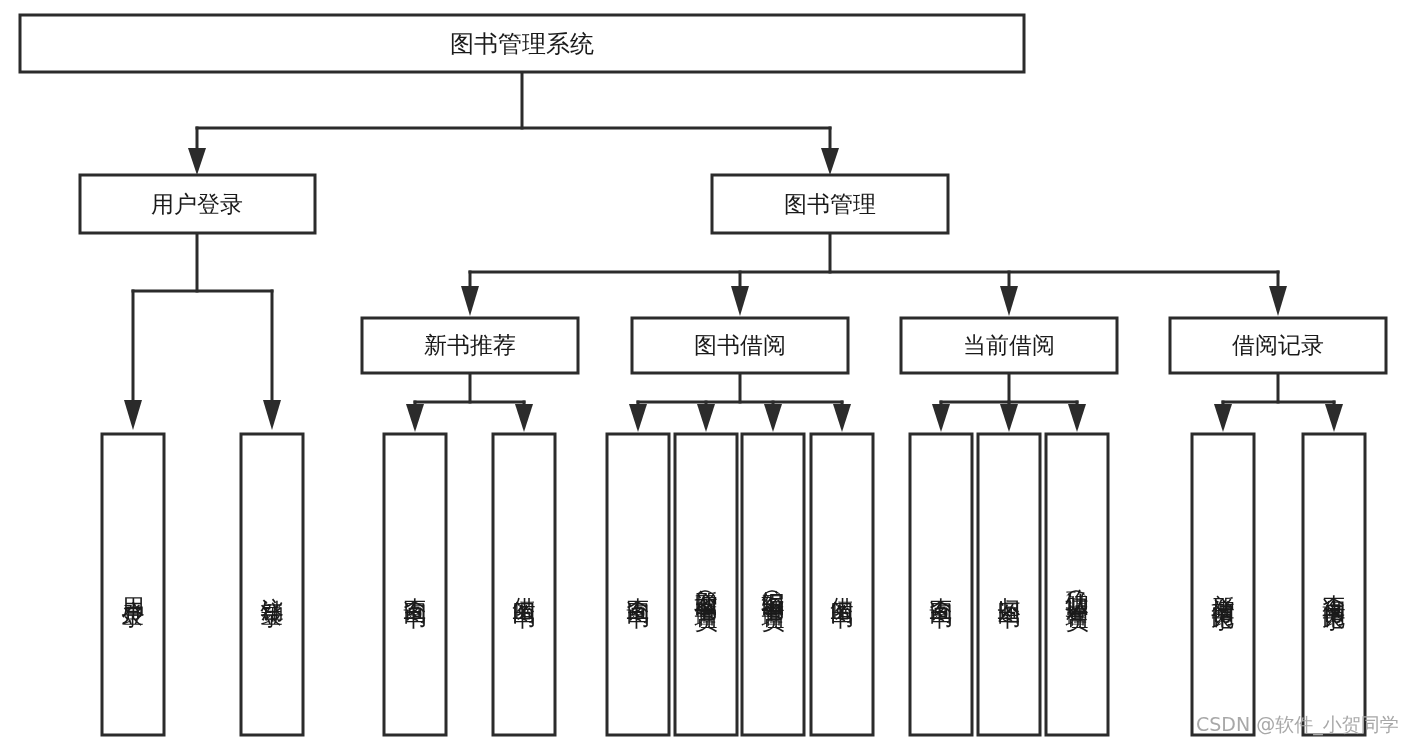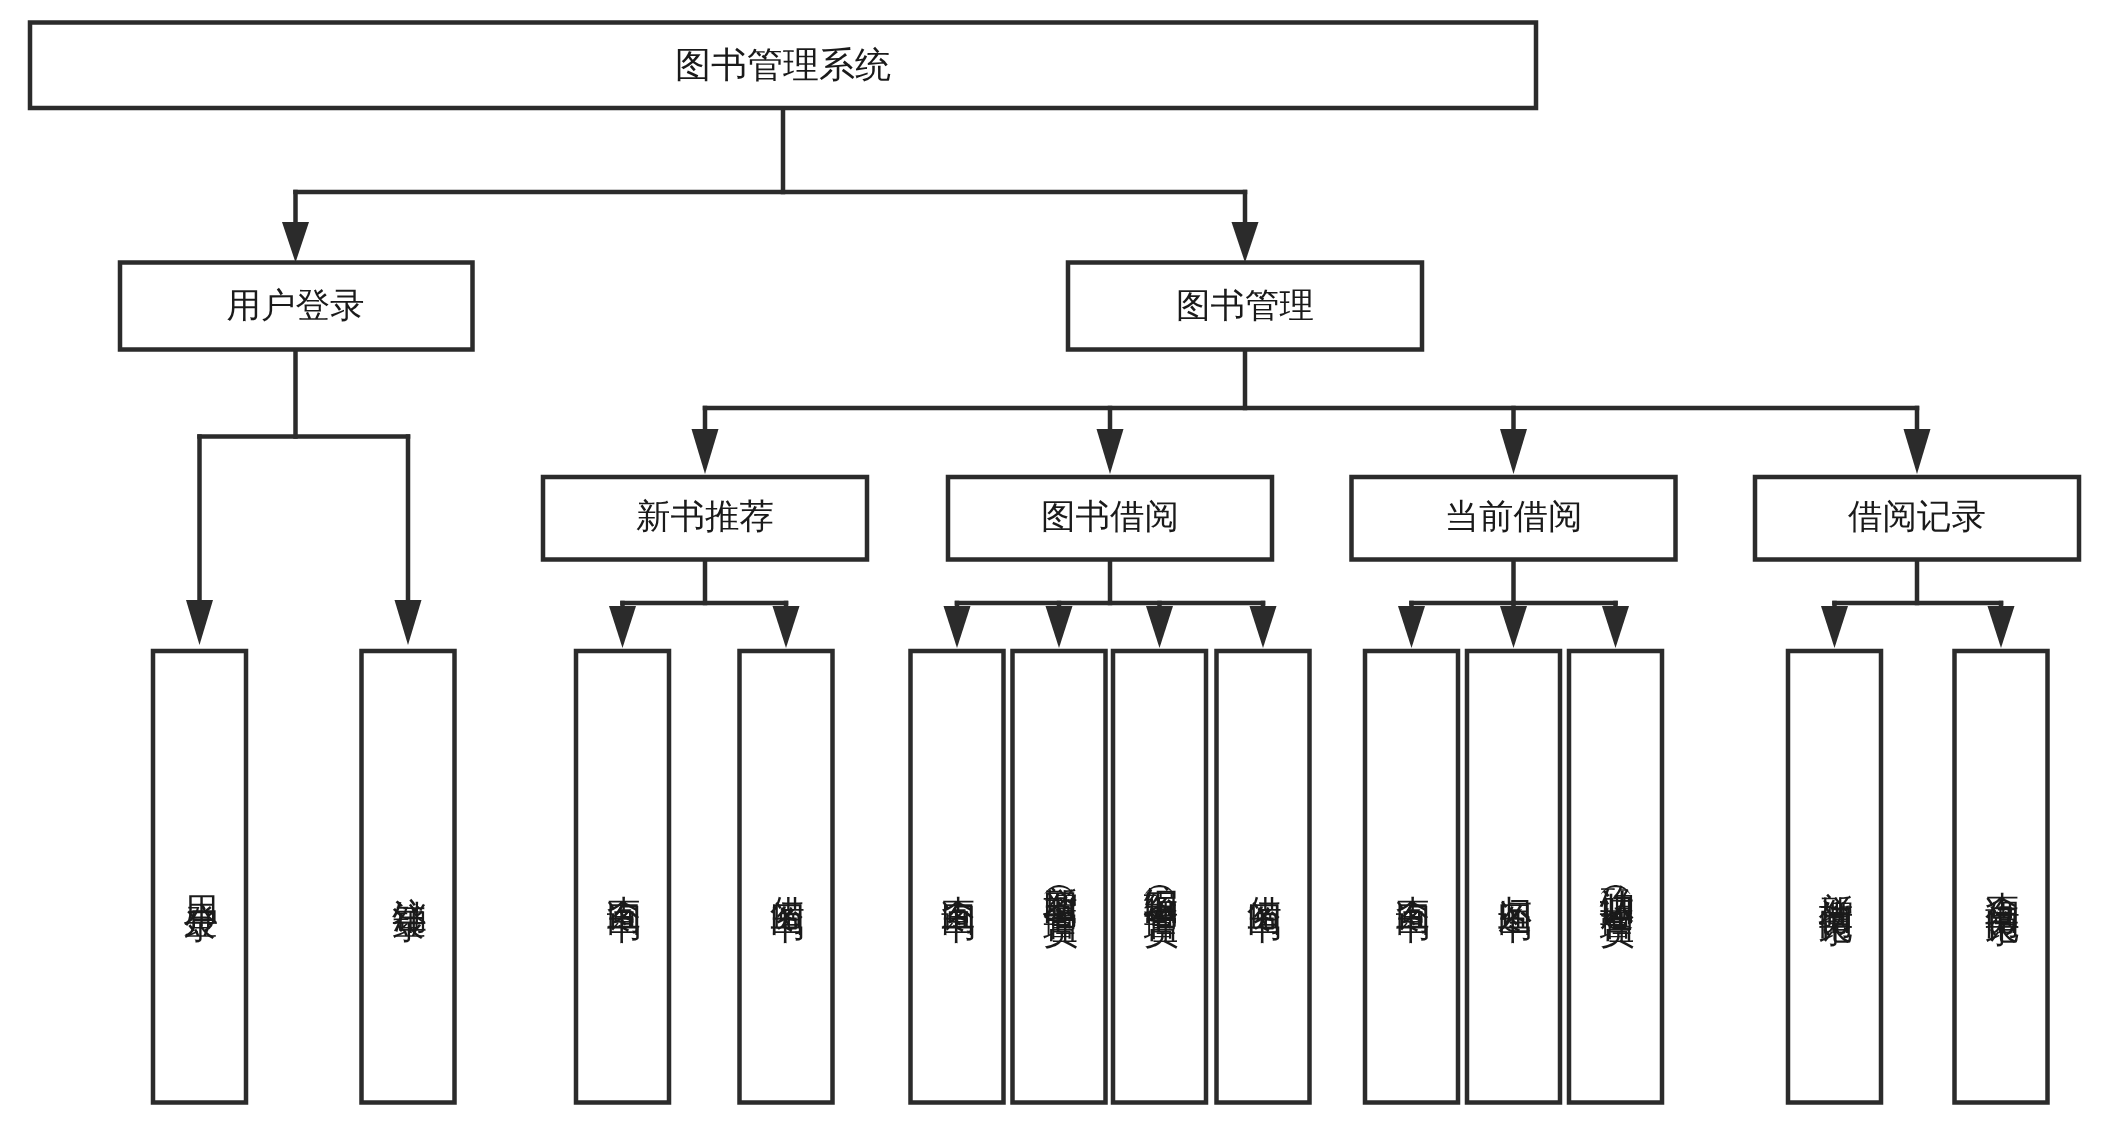--- a/index.html
+++ b/index.html
@@ -234,14 +234,15 @@
   <div class="vlabel" style="left:607px; top:434px; width:62px; height:301px;">查询图书</div>
   <div class="vlabel" style="left:675px; top:434px; width:62px; height:301px;">新增图书（管理员）</div>
   <div class="vlabel" style="left:742px; top:434px; width:62px; height:301px;">编辑图书（管理员）</div>
   <div class="vlabel" style="left:811px; top:434px; width:62px; height:301px;">借阅图书</div>
   <div class="vlabel" style="left:910px; top:434px; width:62px; height:301px;">查询图书</div>
   <div class="vlabel" style="left:978px; top:434px; width:62px; height:301px;">归还图书</div>
   <div class="vlabel" style="left:1046px; top:434px; width:62px; height:301px;">确认归还（管理员）</div>
   <div class="vlabel" style="left:1192px; top:434px; width:62px; height:301px;">新增借阅记录</div>
   <div class="vlabel" style="left:1303px; top:434px; width:62px; height:301px;">查询借阅记录</div>
 
+  <div class="watermark" style="left:1196px; top:712px;">CSDN @软件_小贺同学</div>
 
 </div>
 
 </body></html>

